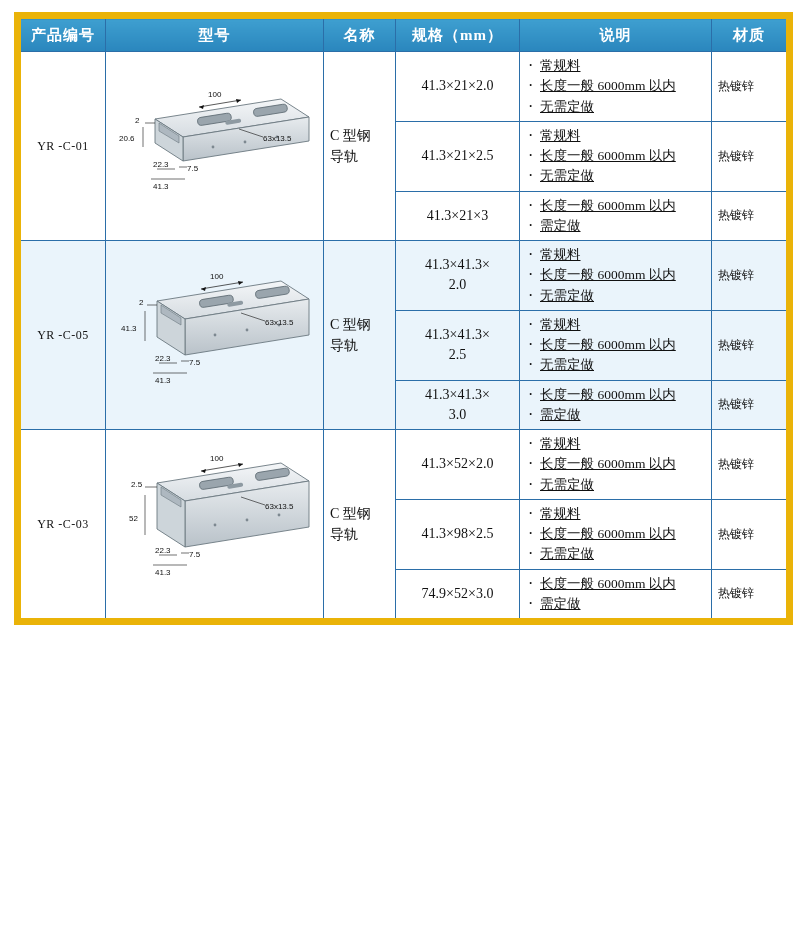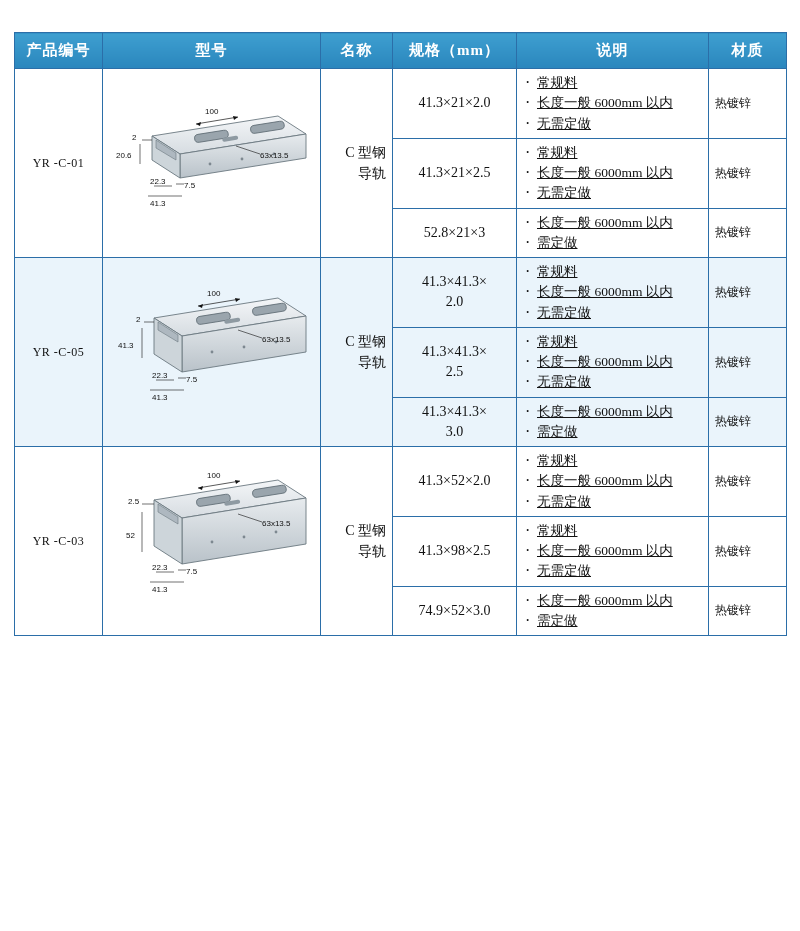--- a/index.html
+++ b/index.html
@@ -18,22 +18,21 @@
     width: 800px;
     height: 931px;
     padding: 12px 14px;
     box-sizing: border-box;
     background: #fff;
   }
   table.spec {
     width: 772px;
     border-collapse: collapse;
     table-layout: fixed;
-    border: 1px solid #eab308;
-    margin-top: 20px;
+    border: 7px solid #eab308;
   }
   table.spec td, table.spec th {
     border: 1px solid #2b6ea8;
     vertical-align: middle;
     padding: 4px 6px;
     box-sizing: border-box;
   }
   thead th {
     background: #2f8fc4;
     background: linear-gradient(180deg,#3e9fd0 0%, #2a86bd 100%);
@@ -49,21 +48,21 @@
   .col-name  { width: 72px; }
   .col-spec  { width: 124px; }
   .col-desc  { width: 192px; }
   .col-mat   { width: 78px; }
   .code-cell {
     text-align: center;
     font-size: 12px;
     letter-spacing: 0.5px;
   }
   .name-cell {
-    text-align: right;
+    text-align: left;
     font-size: 14px;
     line-height: 1.5;
   }
   .spec-cell {
     text-align: center;
     font-size: 14px;
     line-height: 1.45;
   }
   .mat-cell {
     text-align: left;
@@ -208,21 +207,21 @@
         <td class="desc-cell">
           <ul>
             <li>常规料</li>
             <li>长度一般 6000mm 以内</li>
             <li>无需定做</li>
           </ul>
         </td>
         <td class="mat-cell">热镀锌</td>
       </tr>
       <tr>
-        <td class="spec-cell" style="white-space:pre-line">52.8×21×3</td>
+        <td class="spec-cell" style="white-space:pre-line">41.3×21×3</td>
         <td class="desc-cell">
           <ul>
             <li>长度一般 6000mm 以内</li>
             <li>需定做</li>
           </ul>
         </td>
         <td class="mat-cell">热镀锌</td>
       </tr>
 
       <tr class="band-alt">

